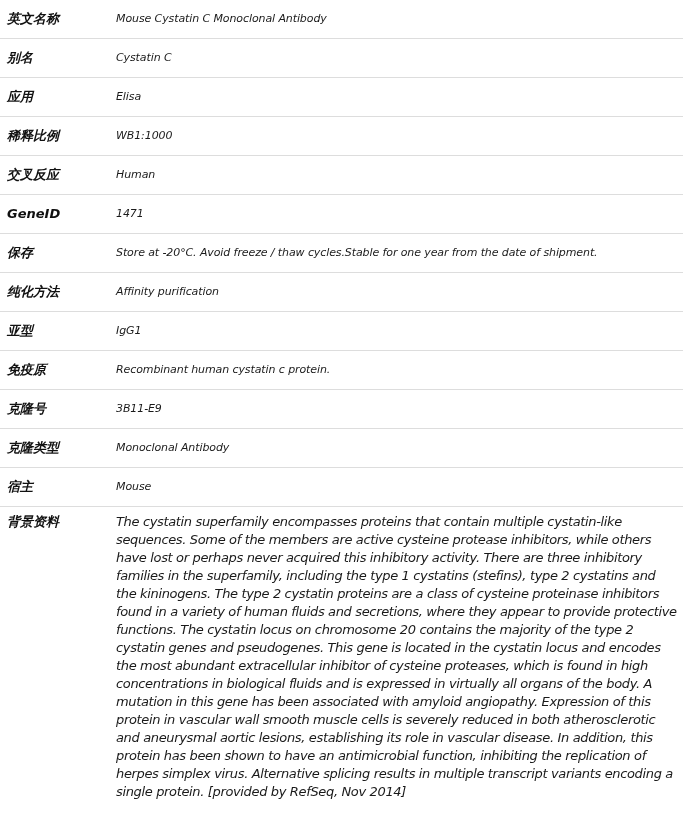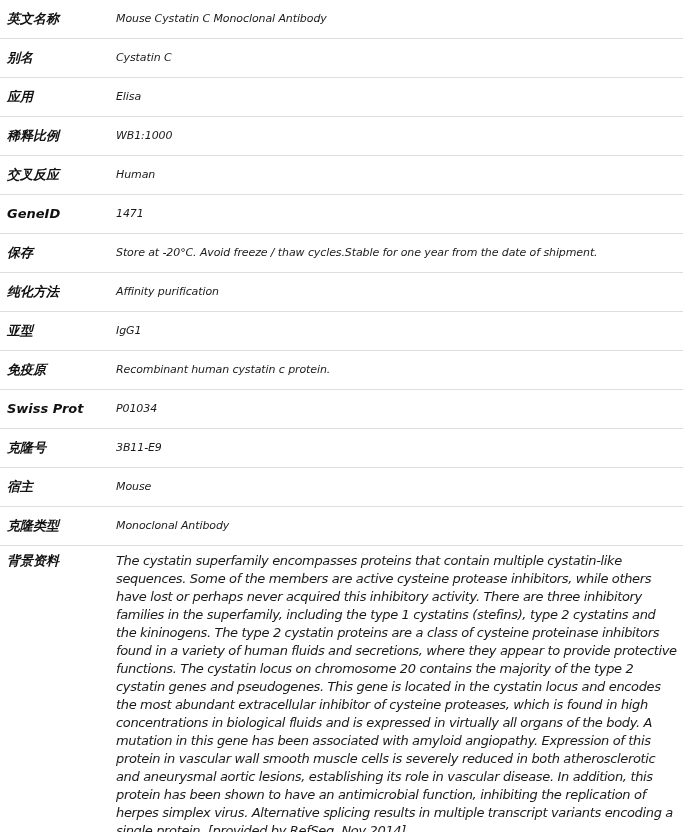--- a/index.html
+++ b/index.html
@@ -71,33 +71,29 @@
     </tr>
     <tr class="spec-row">
       <td class="label-cell">亚型</td>
       <td class="value-cell">IgG1</td>
     </tr>
     <tr class="spec-row">
       <td class="label-cell">免疫原</td>
       <td class="value-cell">Recombinant human cystatin c protein.</td>
     </tr>
     <tr class="spec-row">
-      <td class="label-cell">Swiss Prot</td>
-      <td class="value-cell">P01034</td>
-    </tr>
-    <tr class="spec-row">
       <td class="label-cell">克隆号</td>
       <td class="value-cell">3B11-E9</td>
     </tr>
     <tr class="spec-row">
+      <td class="label-cell">克隆类型</td>
+      <td class="value-cell">Monoclonal Antibody</td>
+    </tr>
+    <tr class="spec-row">
       <td class="label-cell">宿主</td>
       <td class="value-cell">Mouse</td>
-    </tr>
-    <tr class="spec-row">
-      <td class="label-cell">克隆类型</td>
-      <td class="value-cell">Monoclonal Antibody</td>
     </tr>
     <tr class="bg-row">
       <td class="label-cell">背景资料</td>
       <td class="value-cell">The cystatin superfamily encompasses proteins that contain multiple cystatin-like sequences. Some of the members are active cysteine protease inhibitors, while others have lost or perhaps never acquired this inhibitory activity. There are three inhibitory families in the superfamily, including the type 1 cystatins (stefins), type 2 cystatins and the kininogens. The type 2 cystatin proteins are a class of cysteine proteinase inhibitors found in a variety of human fluids and secretions, where they appear to provide protective functions. The cystatin locus on chromosome 20 contains the majority of the type 2 cystatin genes and pseudogenes. This gene is located in the cystatin locus and encodes the most abundant extracellular inhibitor of cysteine proteases, which is found in high concentrations in biological fluids and is expressed in virtually all organs of the body. A mutation in this gene has been associated with amyloid angiopathy. Expression of this protein in vascular wall smooth muscle cells is severely reduced in both atherosclerotic and aneurysmal aortic lesions, establishing its role in vascular disease. In addition, this protein has been shown to have an antimicrobial function, inhibiting the replication of herpes simplex virus. Alternative splicing results in multiple transcript variants encoding a single protein. [provided by RefSeq, Nov 2014]</td>
     </tr>
   </tbody>
 </table>
 
 </body></html>

